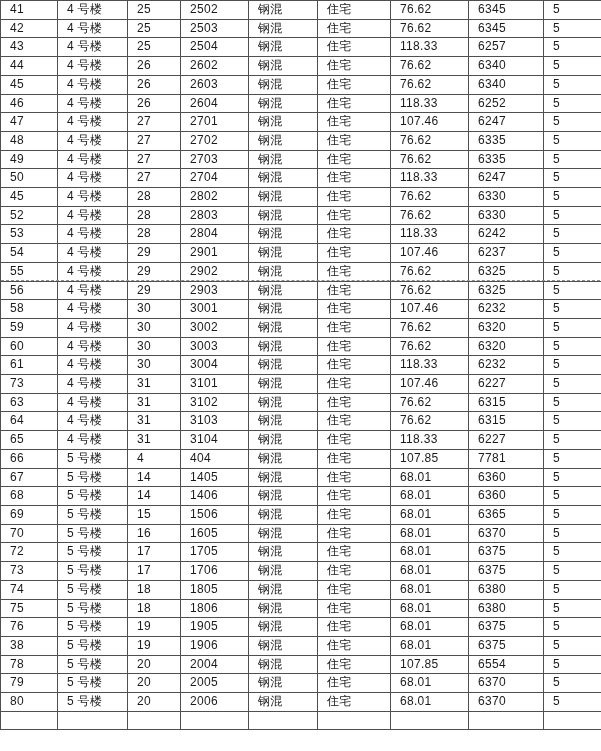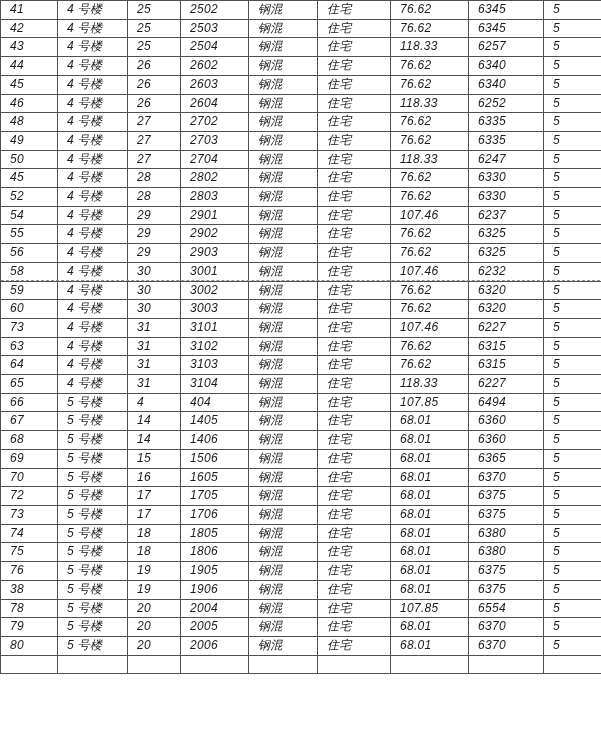--- a/index.html
+++ b/index.html
@@ -9,21 +9,20 @@
   }
   .screen {
     position: relative;
     width: 601px;
     height: 751px;
     overflow: hidden;
     background: var(--bg, #ffffff);
     font-family: "Liberation Sans", "DejaVu Sans", sans-serif;
     font-size: 12px;
     color: var(--text, #1b1b1b);
-    font-style: italic;
   }
   table.grid {
     border-collapse: collapse;
     table-layout: fixed;
     width: 601px;
   }
   table.grid td {
     border: 1px solid var(--border, #4f4f4f);
     padding: 0 0 0 9px;
     height: 17.7px;
@@ -125,20 +124,31 @@
           <td>4 号楼</td>
           <td>26</td>
           <td>2604</td>
           <td>钢混</td>
           <td>住宅</td>
           <td>118.33</td>
           <td>6252</td>
           <td>5</td>
         </tr>
         <tr>
+          <td>47</td>
+          <td>4 号楼</td>
+          <td>27</td>
+          <td>2701</td>
+          <td>钢混</td>
+          <td>住宅</td>
+          <td>107.46</td>
+          <td>6247</td>
+          <td>5</td>
+        </tr>
+        <tr>
           <td>48</td>
           <td>4 号楼</td>
           <td>27</td>
           <td>2702</td>
           <td>钢混</td>
           <td>住宅</td>
           <td>76.62</td>
           <td>6335</td>
           <td>5</td>
         </tr>
@@ -180,20 +190,31 @@
           <td>4 号楼</td>
           <td>28</td>
           <td>2803</td>
           <td>钢混</td>
           <td>住宅</td>
           <td>76.62</td>
           <td>6330</td>
           <td>5</td>
         </tr>
         <tr>
+          <td>53</td>
+          <td>4 号楼</td>
+          <td>28</td>
+          <td>2804</td>
+          <td>钢混</td>
+          <td>住宅</td>
+          <td>118.33</td>
+          <td>6242</td>
+          <td>5</td>
+        </tr>
+        <tr>
           <td>54</td>
           <td>4 号楼</td>
           <td>29</td>
           <td>2901</td>
           <td>钢混</td>
           <td>住宅</td>
           <td>107.46</td>
           <td>6237</td>
           <td>5</td>
         </tr>
@@ -246,20 +267,31 @@
           <td>4 号楼</td>
           <td>30</td>
           <td>3003</td>
           <td>钢混</td>
           <td>住宅</td>
           <td>76.62</td>
           <td>6320</td>
           <td>5</td>
         </tr>
         <tr>
+          <td>61</td>
+          <td>4 号楼</td>
+          <td>30</td>
+          <td>3004</td>
+          <td>钢混</td>
+          <td>住宅</td>
+          <td>118.33</td>
+          <td>6232</td>
+          <td>5</td>
+        </tr>
+        <tr>
           <td>73</td>
           <td>4 号楼</td>
           <td>31</td>
           <td>3101</td>
           <td>钢混</td>
           <td>住宅</td>
           <td>107.46</td>
           <td>6227</td>
           <td>5</td>
         </tr>
@@ -297,21 +329,21 @@
           <td>5</td>
         </tr>
         <tr>
           <td>66</td>
           <td>5 号楼</td>
           <td>4</td>
           <td>404</td>
           <td>钢混</td>
           <td>住宅</td>
           <td>107.85</td>
-          <td>6494</td>
+          <td>7781</td>
           <td>5</td>
         </tr>
         <tr>
           <td>67</td>
           <td>5 号楼</td>
           <td>14</td>
           <td>1405</td>
           <td>钢混</td>
           <td>住宅</td>
           <td>68.01</td>

